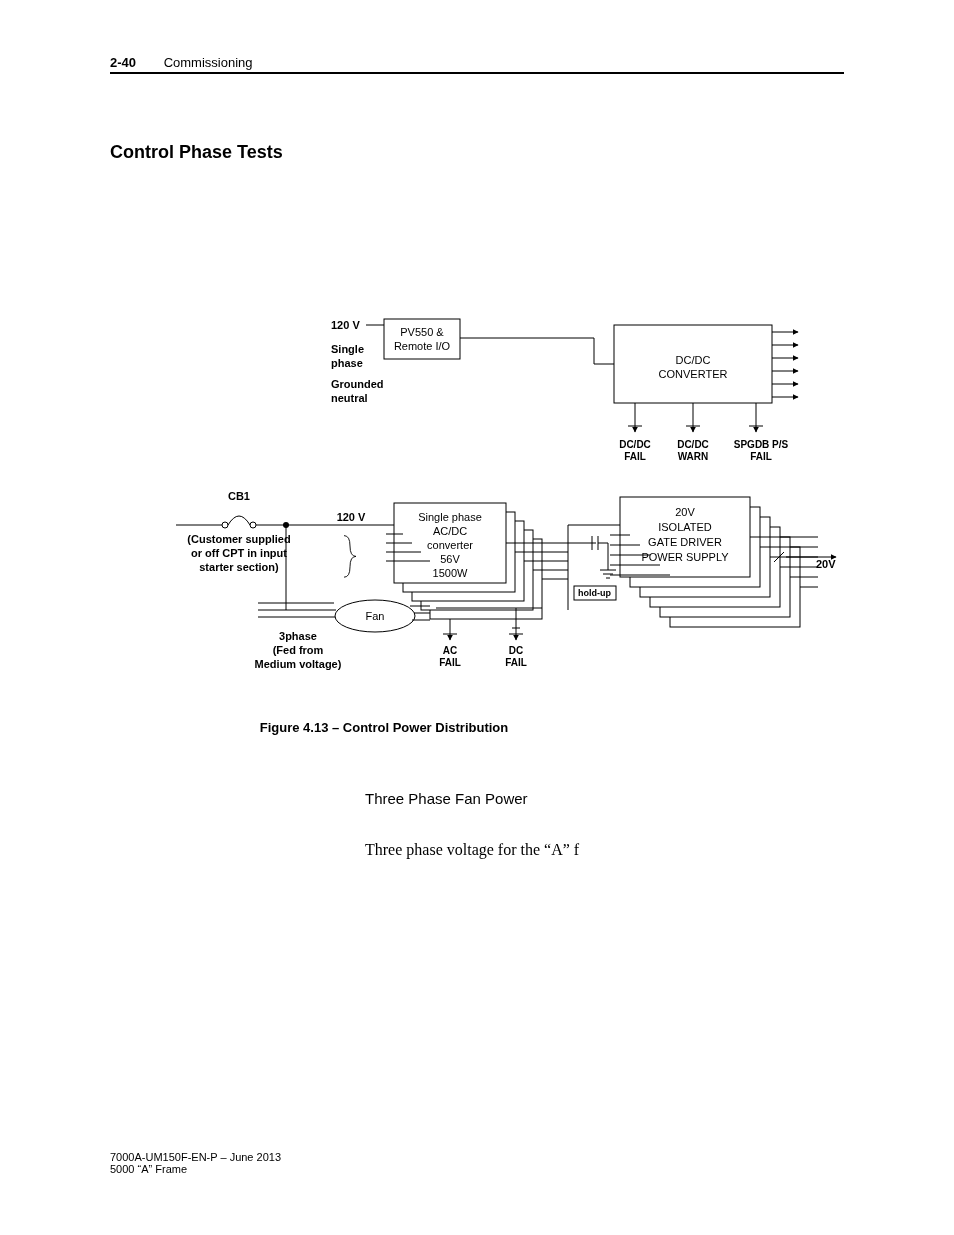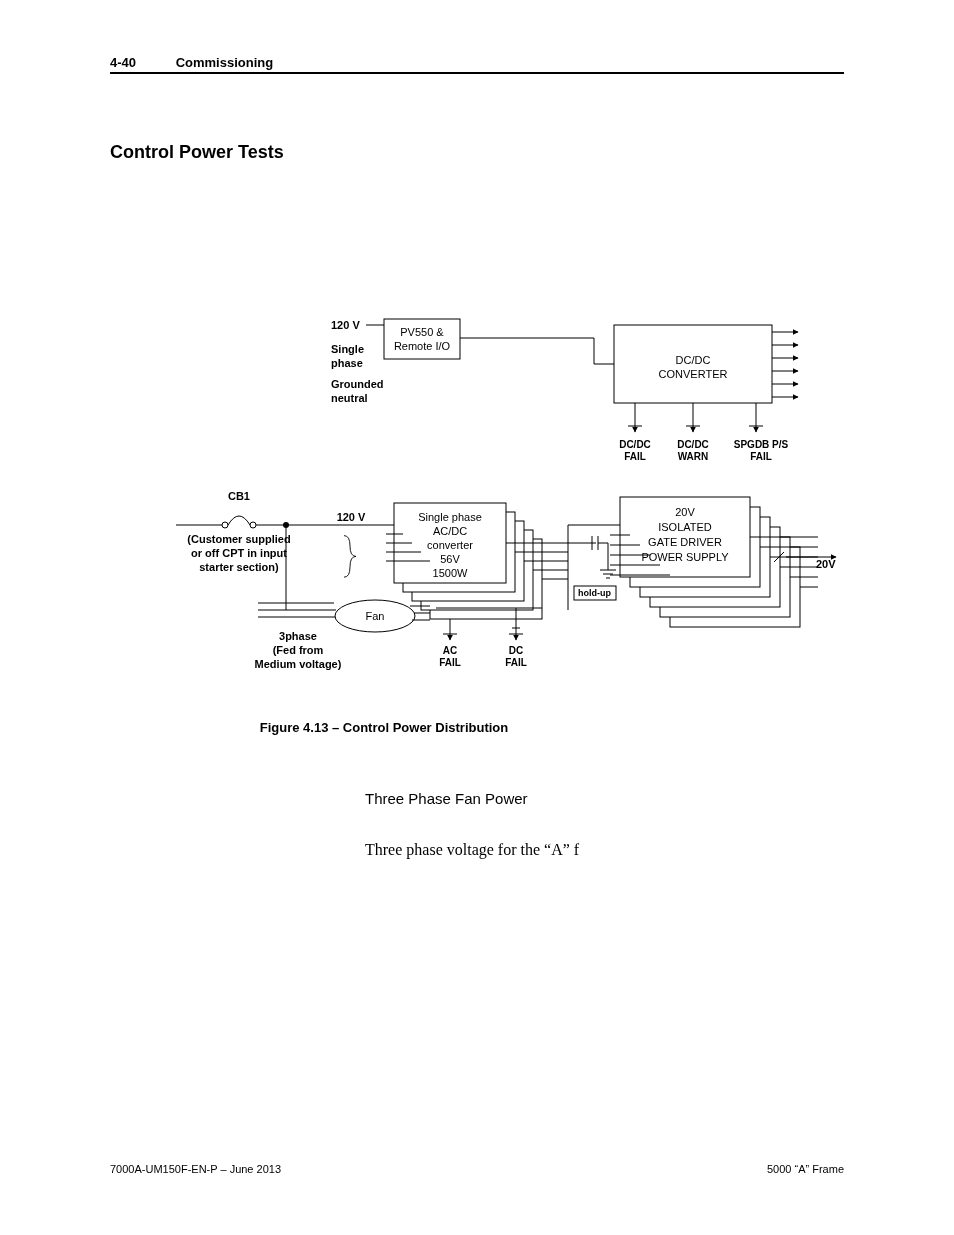--- a/index.html
+++ b/index.html
@@ -14,21 +14,21 @@
   .header {
     position: absolute;
     top: 55px;
     left: 110px;
     right: 110px;
     border-bottom: 2px solid #000;
     padding-bottom: 2px;
     font-size: 13px;
   }
   .header .pgnum { font-weight: bold; }
-  .header .section { margin-left: 36px; font-weight: bold; }
+  .header .section { margin-left: 24px; font-weight: normal; }
   .title {
     position: absolute;
     top: 142px;
     left: 110px;
     font-size: 18px;
     font-weight: bold;
   }
   .diagram-wrap {
     position: absolute;
     top: 310px;
@@ -62,37 +62,38 @@
     margin-top: 15px;
   }
   .footer {
     position: absolute;
     bottom: 60px;
     left: 110px;
     right: 110px;
     font-size: 11px;
     display: flex;
     justify-content: space-between;
+    flex-direction: column;
   }
   
   .lbl { font-family: Arial, sans-serif; fill:#000; }
   .bold { font-weight: bold; }
   .sm { font-size: 11px; }
   .xs { font-size: 10px; }
   .ctr { text-anchor: middle; }
 </style>
 </head>
 <body>
 
 <div class="header">
-  <span class="pgnum">4-40</span>
+  <span class="pgnum">2-40</span>
   <span class="section">Commissioning</span>
 </div>
 
-<div class="title">Control Power Tests</div>
+<div class="title">Control Phase Tests</div>
 
 <div class="diagram-wrap">
 <svg width="660" height="390" viewBox="0 0 660 390">
   <defs>
     <marker id="arr" viewBox="0 0 10 10" refX="9" refY="5" markerWidth="6" markerHeight="6" orient="auto-start-reverse">
       <path d="M0 0 L10 5 L0 10 z" fill="#000"></path>
     </marker>
   </defs>
 
   <text class="lbl bold sm" x="155" y="19">120 V</text>

